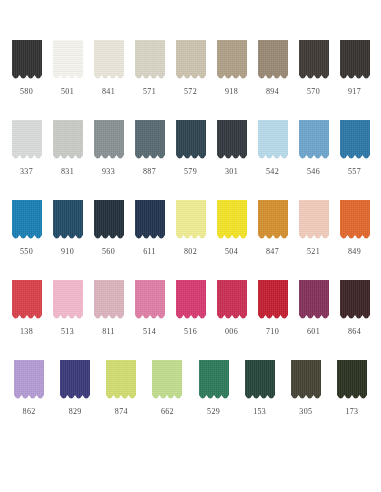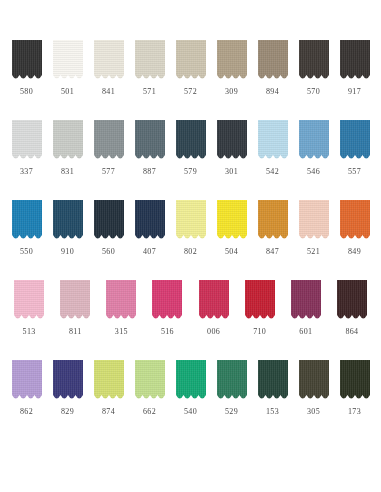--- a/index.html
+++ b/index.html
@@ -150,21 +150,21 @@
             <defs>
               <pattern id="tex0_5" width="2" height="2" patternUnits="userSpaceOnUse">
                 <rect width="2" height="2" fill="#b0a188"></rect>
                 <rect width="1" height="2" fill="#ffffff" opacity="0.07"></rect>
                 <rect y="1" width="2" height="1" fill="#000000" opacity="0.05"></rect>
               </pattern>
             </defs>
             <path d="M0,0 L30,0 L30,35 Q26.25,42 22.50,35 Q18.75,42 15.00,35 Q11.25,42 7.50,35 Q3.75,42 0.00,35 Z" fill="url(#tex0_5)"></path>
           </svg>
         </span>
-        <div class="swatch-label">309</div>
+        <div class="swatch-label">918</div>
       </div>
       <div class="swatch-cell">
         <span class="swatch-chip">
           <svg viewBox="0 0 30 42" width="30" height="42">
             <defs>
               <pattern id="tex0_6" width="2" height="2" patternUnits="userSpaceOnUse">
                 <rect width="2" height="2" fill="#9a8a75"></rect>
                 <rect width="1" height="2" fill="#ffffff" opacity="0.07"></rect>
                 <rect y="1" width="2" height="1" fill="#000000" opacity="0.05"></rect>
               </pattern>
@@ -242,21 +242,21 @@
             <defs>
               <pattern id="tex1_2" width="2" height="2" patternUnits="userSpaceOnUse">
                 <rect width="2" height="2" fill="#8a9295"></rect>
                 <rect width="1" height="2" fill="#ffffff" opacity="0.07"></rect>
                 <rect y="1" width="2" height="1" fill="#000000" opacity="0.05"></rect>
               </pattern>
             </defs>
             <path d="M0,0 L30,0 L30,35 Q26.25,42 22.50,35 Q18.75,42 15.00,35 Q11.25,42 7.50,35 Q3.75,42 0.00,35 Z" fill="url(#tex1_2)"></path>
           </svg>
         </span>
-        <div class="swatch-label">577</div>
+        <div class="swatch-label">933</div>
       </div>
       <div class="swatch-cell">
         <span class="swatch-chip">
           <svg viewBox="0 0 30 42" width="30" height="42">
             <defs>
               <pattern id="tex1_3" width="2" height="2" patternUnits="userSpaceOnUse">
                 <rect width="2" height="2" fill="#5a6b73"></rect>
                 <rect width="1" height="2" fill="#ffffff" opacity="0.07"></rect>
                 <rect y="1" width="2" height="1" fill="#000000" opacity="0.05"></rect>
               </pattern>
@@ -394,21 +394,21 @@
             <defs>
               <pattern id="tex2_3" width="2" height="2" patternUnits="userSpaceOnUse">
                 <rect width="2" height="2" fill="#22344f"></rect>
                 <rect width="1" height="2" fill="#ffffff" opacity="0.07"></rect>
                 <rect y="1" width="2" height="1" fill="#000000" opacity="0.05"></rect>
               </pattern>
             </defs>
             <path d="M0,0 L30,0 L30,35 Q26.25,42 22.50,35 Q18.75,42 15.00,35 Q11.25,42 7.50,35 Q3.75,42 0.00,35 Z" fill="url(#tex2_3)"></path>
           </svg>
         </span>
-        <div class="swatch-label">407</div>
+        <div class="swatch-label">611</div>
       </div>
       <div class="swatch-cell">
         <span class="swatch-chip">
           <svg viewBox="0 0 30 42" width="30" height="42">
             <defs>
               <pattern id="tex2_4" width="2" height="2" patternUnits="userSpaceOnUse">
                 <rect width="2" height="2" fill="#f0ee94"></rect>
                 <rect width="1" height="2" fill="#ffffff" opacity="0.07"></rect>
                 <rect y="1" width="2" height="1" fill="#000000" opacity="0.05"></rect>
               </pattern>
@@ -477,20 +477,35 @@
           </svg>
         </span>
         <div class="swatch-label">849</div>
       </div>
     </div>
     <div class="swatch-row">
       <div class="swatch-cell">
         <span class="swatch-chip">
           <svg viewBox="0 0 30 42" width="30" height="42">
             <defs>
+              <pattern id="tex3_0" width="2" height="2" patternUnits="userSpaceOnUse">
+                <rect width="2" height="2" fill="#d9424a"></rect>
+                <rect width="1" height="2" fill="#ffffff" opacity="0.07"></rect>
+                <rect y="1" width="2" height="1" fill="#000000" opacity="0.05"></rect>
+              </pattern>
+            </defs>
+            <path d="M0,0 L30,0 L30,35 Q26.25,42 22.50,35 Q18.75,42 15.00,35 Q11.25,42 7.50,35 Q3.75,42 0.00,35 Z" fill="url(#tex3_0)"></path>
+          </svg>
+        </span>
+        <div class="swatch-label">138</div>
+      </div>
+      <div class="swatch-cell">
+        <span class="swatch-chip">
+          <svg viewBox="0 0 30 42" width="30" height="42">
+            <defs>
               <pattern id="tex3_1" width="2" height="2" patternUnits="userSpaceOnUse">
                 <rect width="2" height="2" fill="#f3b9ce"></rect>
                 <rect width="1" height="2" fill="#ffffff" opacity="0.07"></rect>
                 <rect y="1" width="2" height="1" fill="#000000" opacity="0.05"></rect>
               </pattern>
             </defs>
             <path d="M0,0 L30,0 L30,35 Q26.25,42 22.50,35 Q18.75,42 15.00,35 Q11.25,42 7.50,35 Q3.75,42 0.00,35 Z" fill="url(#tex3_1)"></path>
           </svg>
         </span>
         <div class="swatch-label">513</div>
@@ -516,21 +531,21 @@
             <defs>
               <pattern id="tex3_3" width="2" height="2" patternUnits="userSpaceOnUse">
                 <rect width="2" height="2" fill="#e07fa8"></rect>
                 <rect width="1" height="2" fill="#ffffff" opacity="0.07"></rect>
                 <rect y="1" width="2" height="1" fill="#000000" opacity="0.05"></rect>
               </pattern>
             </defs>
             <path d="M0,0 L30,0 L30,35 Q26.25,42 22.50,35 Q18.75,42 15.00,35 Q11.25,42 7.50,35 Q3.75,42 0.00,35 Z" fill="url(#tex3_3)"></path>
           </svg>
         </span>
-        <div class="swatch-label">315</div>
+        <div class="swatch-label">514</div>
       </div>
       <div class="swatch-cell">
         <span class="swatch-chip">
           <svg viewBox="0 0 30 42" width="30" height="42">
             <defs>
               <pattern id="tex3_4" width="2" height="2" patternUnits="userSpaceOnUse">
                 <rect width="2" height="2" fill="#d83b72"></rect>
                 <rect width="1" height="2" fill="#ffffff" opacity="0.07"></rect>
                 <rect y="1" width="2" height="1" fill="#000000" opacity="0.05"></rect>
               </pattern>
@@ -654,35 +669,20 @@
               <pattern id="tex4_3" width="2" height="2" patternUnits="userSpaceOnUse">
                 <rect width="2" height="2" fill="#c2de8e"></rect>
                 <rect width="1" height="2" fill="#ffffff" opacity="0.07"></rect>
                 <rect y="1" width="2" height="1" fill="#000000" opacity="0.05"></rect>
               </pattern>
             </defs>
             <path d="M0,0 L30,0 L30,35 Q26.25,42 22.50,35 Q18.75,42 15.00,35 Q11.25,42 7.50,35 Q3.75,42 0.00,35 Z" fill="url(#tex4_3)"></path>
           </svg>
         </span>
         <div class="swatch-label">662</div>
-      </div>
-      <div class="swatch-cell">
-        <span class="swatch-chip">
-          <svg viewBox="0 0 30 42" width="30" height="42">
-            <defs>
-              <pattern id="tex4_4" width="2" height="2" patternUnits="userSpaceOnUse">
-                <rect width="2" height="2" fill="#13a874"></rect>
-                <rect width="1" height="2" fill="#ffffff" opacity="0.07"></rect>
-                <rect y="1" width="2" height="1" fill="#000000" opacity="0.05"></rect>
-              </pattern>
-            </defs>
-            <path d="M0,0 L30,0 L30,35 Q26.25,42 22.50,35 Q18.75,42 15.00,35 Q11.25,42 7.50,35 Q3.75,42 0.00,35 Z" fill="url(#tex4_4)"></path>
-          </svg>
-        </span>
-        <div class="swatch-label">540</div>
       </div>
       <div class="swatch-cell">
         <span class="swatch-chip">
           <svg viewBox="0 0 30 42" width="30" height="42">
             <defs>
               <pattern id="tex4_5" width="2" height="2" patternUnits="userSpaceOnUse">
                 <rect width="2" height="2" fill="#2e7b5c"></rect>
                 <rect width="1" height="2" fill="#ffffff" opacity="0.07"></rect>
                 <rect y="1" width="2" height="1" fill="#000000" opacity="0.05"></rect>
               </pattern>

